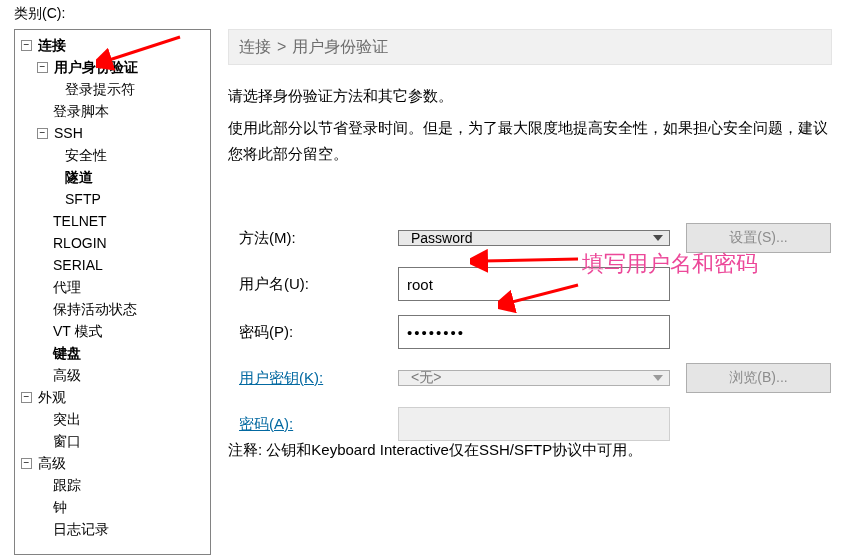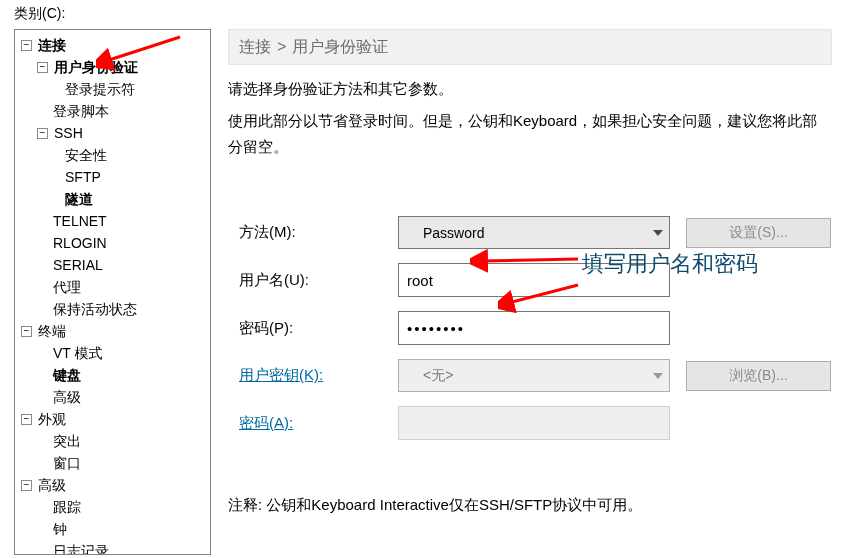--- a/index.html
+++ b/index.html
@@ -63,36 +63,36 @@
   .breadcrumb {
     width: 604px; height: 36px;
     background: #f1f1f1;
     border: 1px solid #e4e4e4;
     display: flex; align-items: center;
     padding-left: 10px;
     color: #6d6d6d;
     font-size: 16px;
   }
   .bc-sep { margin: 0 6px; color: #6d6d6d; }
-  .intro { margin-top: 11px; font-size: 15px; line-height: 26px; }
+  .intro { margin-top: 18px; font-size: 15px; line-height: 26px; }
   .form {
     margin-top: 56px;
     display: grid;
     grid-template-columns: 170px 272px 16px 145px;
     row-gap: 14px;
     align-items: center;
   }
   .form-label { font-size: 15px; margin-left: 11px; }
   .form-label.disabled { color: #0369a1; text-decoration: underline; }
   .select {
-    height: 33px;
+    height: 16px;
     border: 1px solid #777;
     background: #e9e9e9;
     display: flex; align-items: center; justify-content: space-between;
-    padding: 0 6px 0 24px;
+    padding: 0 6px 0 12px;
     cursor: pointer;
   }
   .select.disabled { color: #7a7a7a; background:#efefef; border-color:#b0b0b0; cursor:default;}
   .chev {
     width: 0; height: 0;
     border-left: 5px solid transparent;
     border-right: 5px solid transparent;
     border-top: 6px solid #4a4a4a;
   }
   .text-input {
@@ -106,24 +106,24 @@
   .text-input[disabled] { background:#efefef; border-color:#cfcfcf; }
   .btn {
     height: 30px;
     border: 1px solid #aeaeae;
     background: #e5e5e5;
     color: #8c8c8c;
     font-size: 14px;
     cursor: default;
     display:flex; align-items:center; justify-content:center;
   }
-  .note { margin-top: 56px; font-size: 15px; }
+  .note { font-size: 15px; }
   .annotation {
     position: absolute;
-    color: #0c4a6e;
+    color: #ec4899;
     font-size: 22px;
     font-weight: 500;
     pointer-events: none;
   }
   svg.arrow { position: absolute; pointer-events: none; }
 </style>
 </head>
 <body>
 
 <div class="app">
@@ -153,50 +153,45 @@
         <span class="indent" style="width:20px"></span>
         <span class="toggle"></span>
         <span class="tree-label">SSH</span>
       </div>
       <div class="tree-item">
         <span class="indent" style="width:46px"></span>
         <span class="tree-label">安全性</span>
       </div>
       <div class="tree-item">
         <span class="indent" style="width:46px"></span>
+        <span class="tree-label bold">隧道</span>
+      </div>
+      <div class="tree-item">
+        <span class="indent" style="width:46px"></span>
         <span class="tree-label">SFTP</span>
       </div>
       <div class="tree-item">
-        <span class="indent" style="width:46px"></span>
-        <span class="tree-label bold">隧道</span>
-      </div>
-      <div class="tree-item">
         <span class="indent" style="width:34px"></span>
         <span class="tree-label">TELNET</span>
       </div>
       <div class="tree-item">
         <span class="indent" style="width:34px"></span>
         <span class="tree-label">RLOGIN</span>
       </div>
       <div class="tree-item">
         <span class="indent" style="width:34px"></span>
         <span class="tree-label">SERIAL</span>
       </div>
       <div class="tree-item">
         <span class="indent" style="width:34px"></span>
         <span class="tree-label">代理</span>
       </div>
       <div class="tree-item">
         <span class="indent" style="width:34px"></span>
         <span class="tree-label">保持活动状态</span>
-      </div>
-      <div class="tree-item">
-        <span class="indent" style="width:4px"></span>
-        <span class="toggle"></span>
-        <span class="tree-label">终端</span>
       </div>
       <div class="tree-item">
         <span class="indent" style="width:34px"></span>
         <span class="tree-label">VT 模式</span>
       </div>
       <div class="tree-item">
         <span class="indent" style="width:34px"></span>
         <span class="tree-label bold">键盘</span>
       </div>
       <div class="tree-item">
@@ -238,21 +233,21 @@
 
   <div class="main">
     <div class="breadcrumb">
       <span>连接</span>
       <span class="bc-sep">&gt;</span>
       <span>用户身份验证</span>
     </div>
 
     <div class="intro">
       <div>请选择身份验证方法和其它参数。</div>
-      <div style="margin-top:6px;">使用此部分以节省登录时间。但是，公钥和Keyboard，如果担心安全问题，建议您将此部分留空。</div>
+      <div style="margin-top:6px;">使用此部分以节省登录时间。但是，为了最大限度地提高安全性，如果担心安全问题，建议您将此部分留空。</div>
     </div>
 
     <div class="form">
       <div class="form-label">方法(M):</div>
       <div class="select">
         <span>Password</span>
         <span class="chev"></span>
       </div>
       <div></div>
       <div class="btn">设置(S)...</div>

